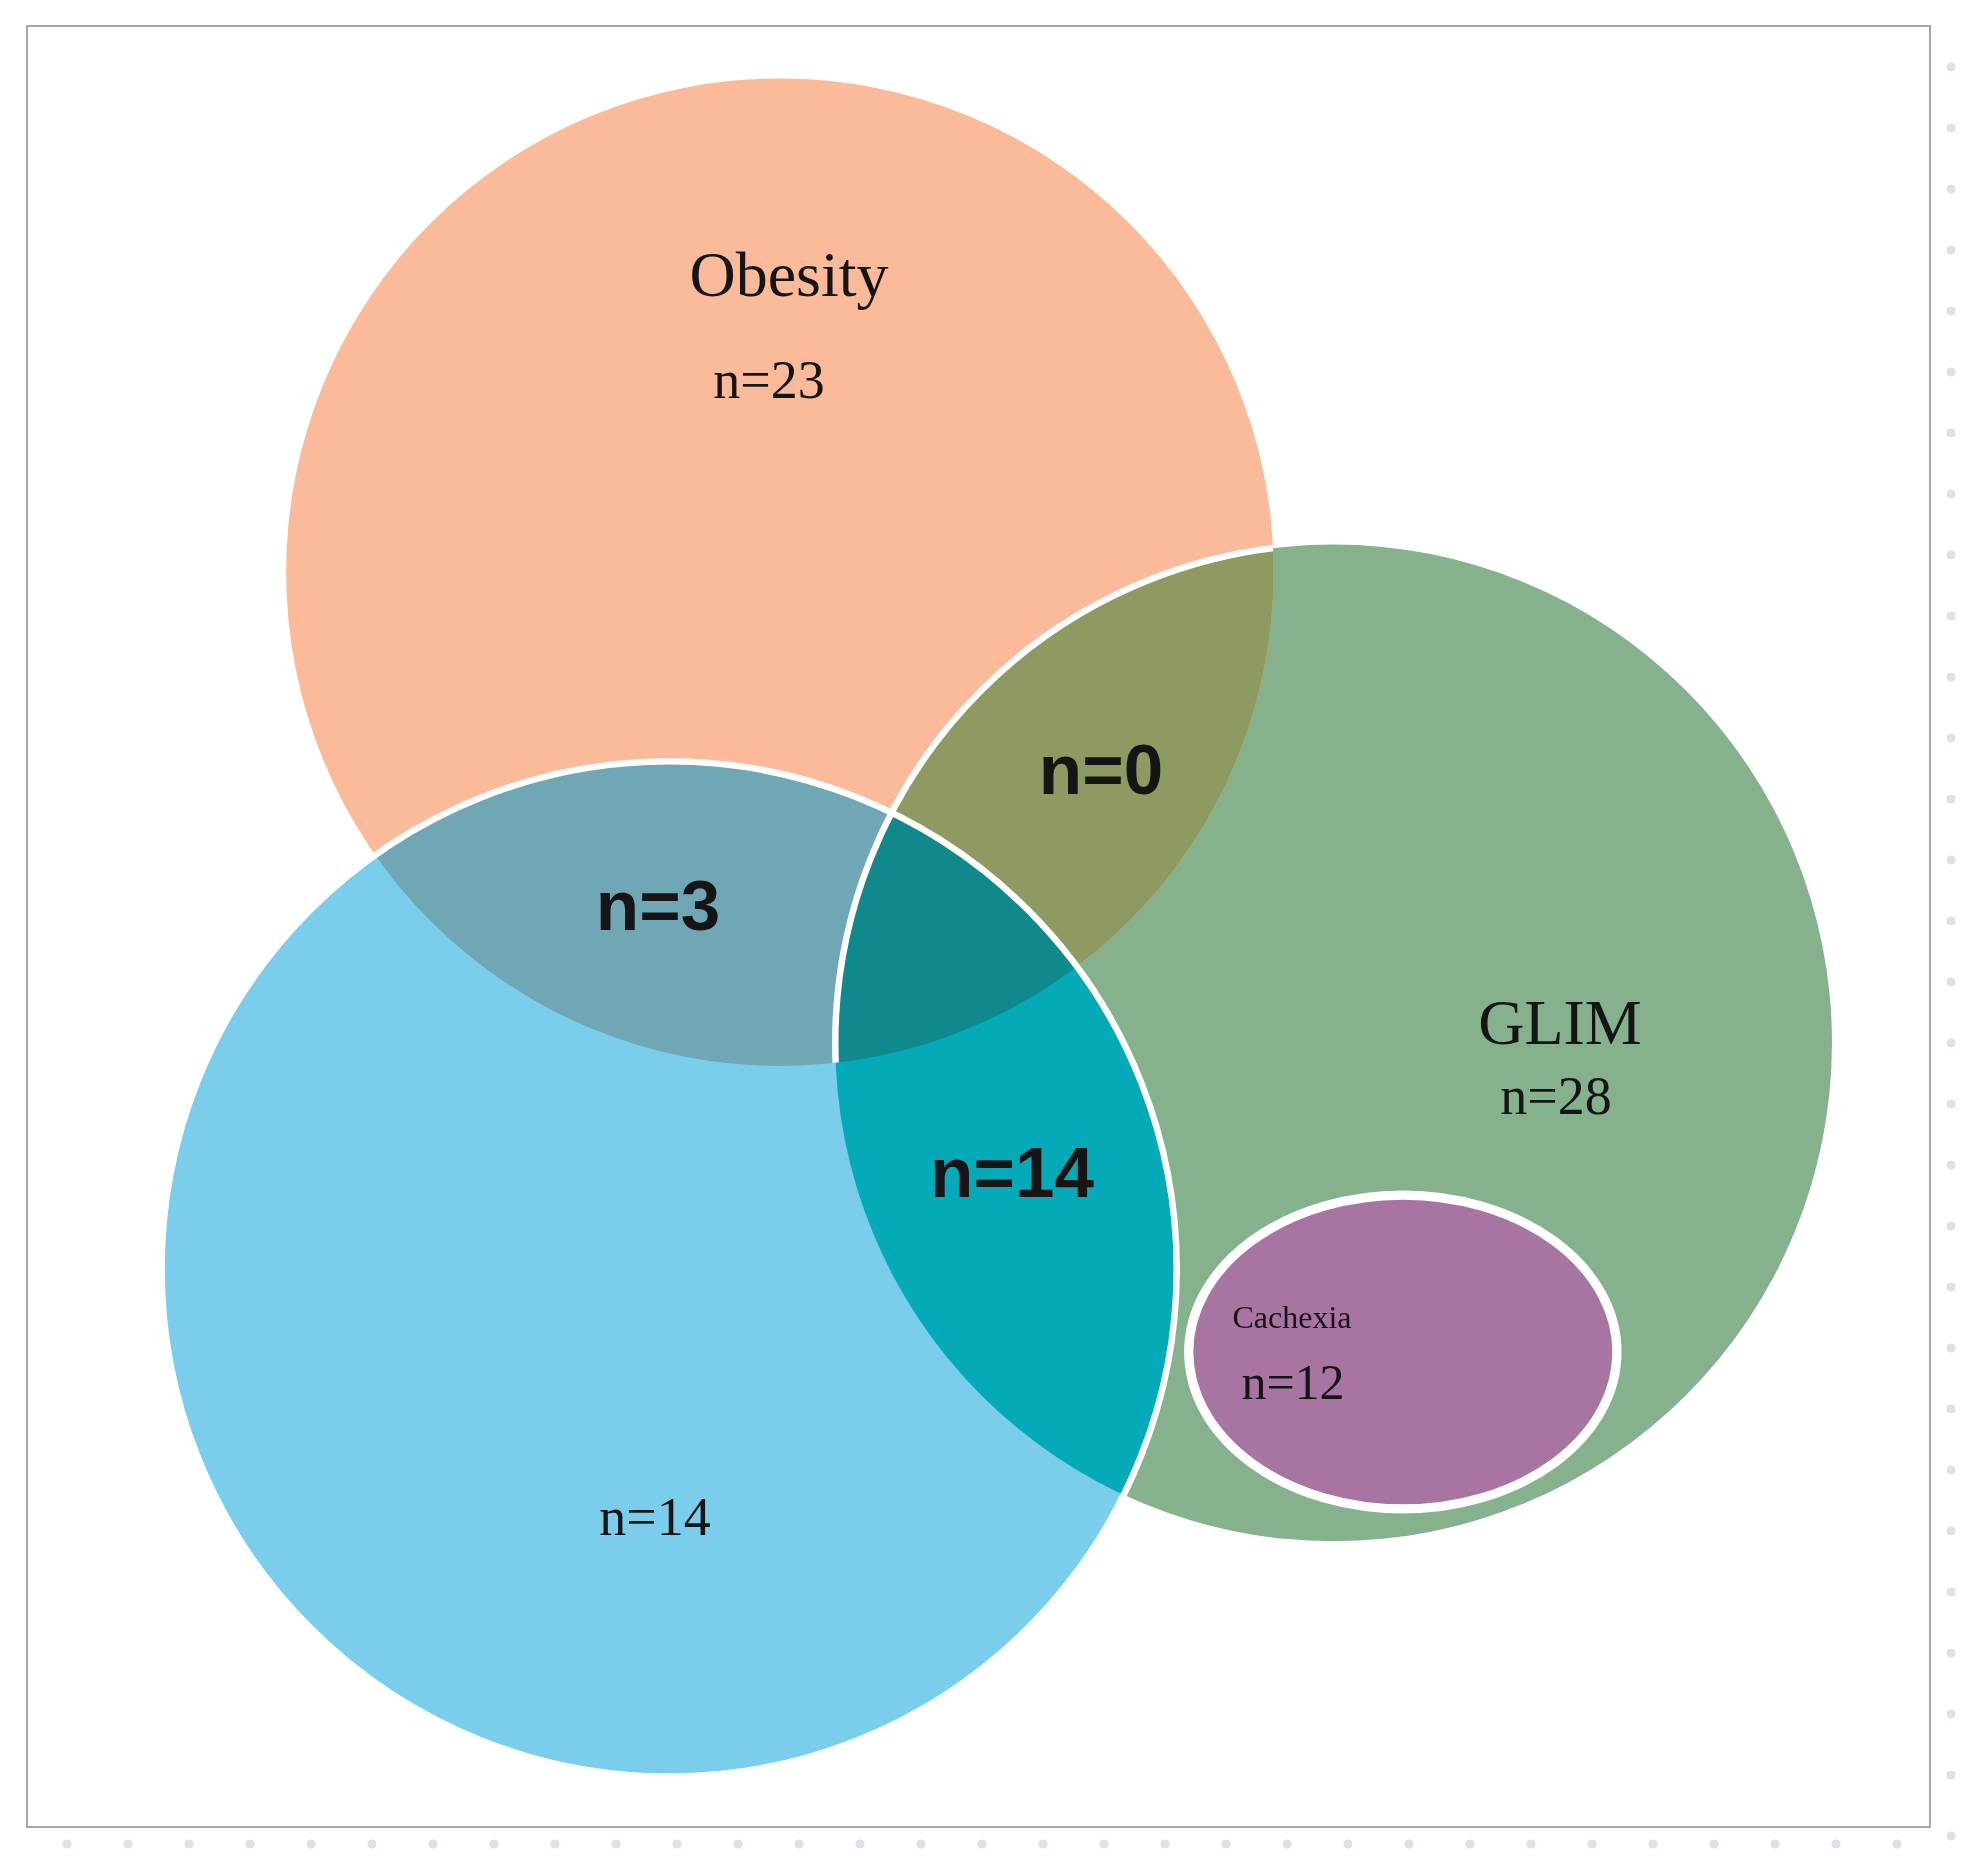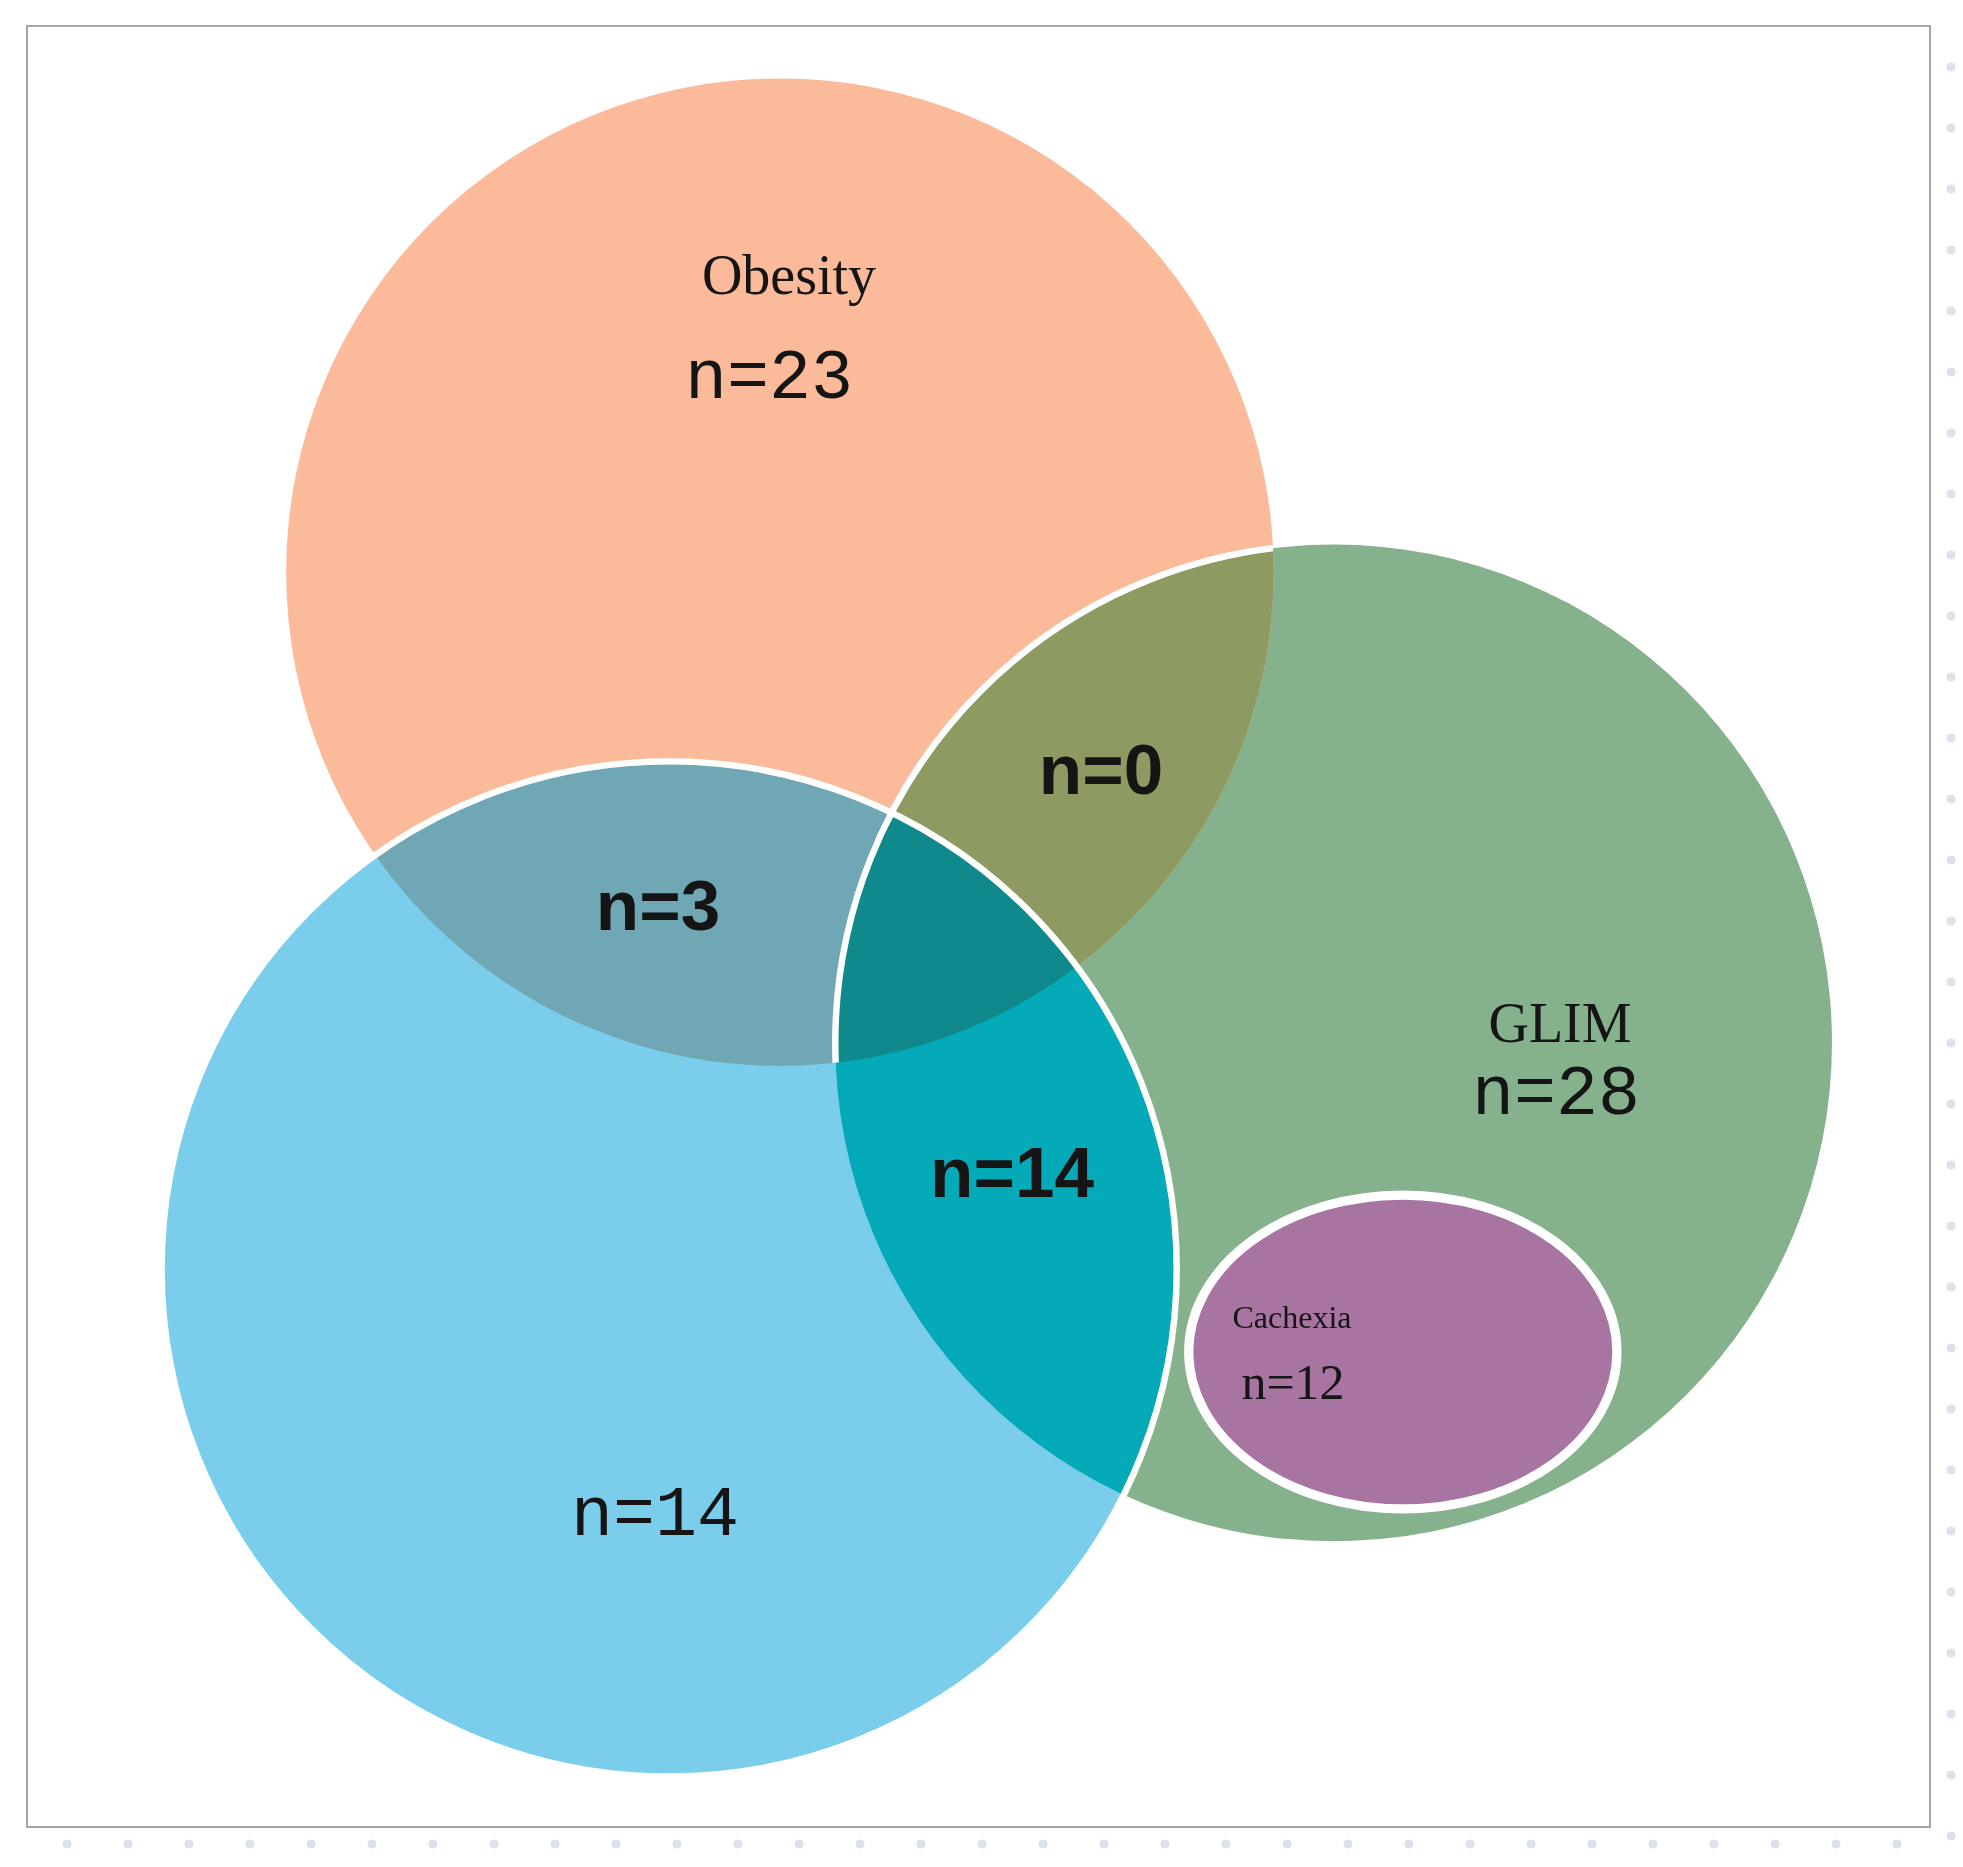--- a/index.html
+++ b/index.html
@@ -32,22 +32,22 @@
     height: 1867px;
   }
   .lbl {
     position: absolute;
     transform: translate(-50%, -50%);
     white-space: nowrap;
     color: #151515;
     line-height: 1;
     text-align: center;
   }
-  .serif-big   { font-family: "Liberation Serif", serif; font-size: 56px; }
-  .serif-count { font-family: Liberation Mono, monospace; font-size: 70px; }
+  .serif-big   { font-family: "Liberation Serif", serif; font-size: 64px; }
+  .serif-count { font-family: Liberation Serif, serif; font-size: 54px; }
   .serif-sm    { font-family: "Liberation Serif", serif; font-size: 32px; }
   .serif-sm-count { font-family: Liberation Serif, serif; font-size: 50px; }
   .sans-bold   { font-family: "Liberation Sans", sans-serif; font-size: 71px; font-weight: 700; }
   
   .dots-right {
     position: absolute;
     left: 1938px;
     top: 37px;
     width: 26px;
     height: 1809px;

